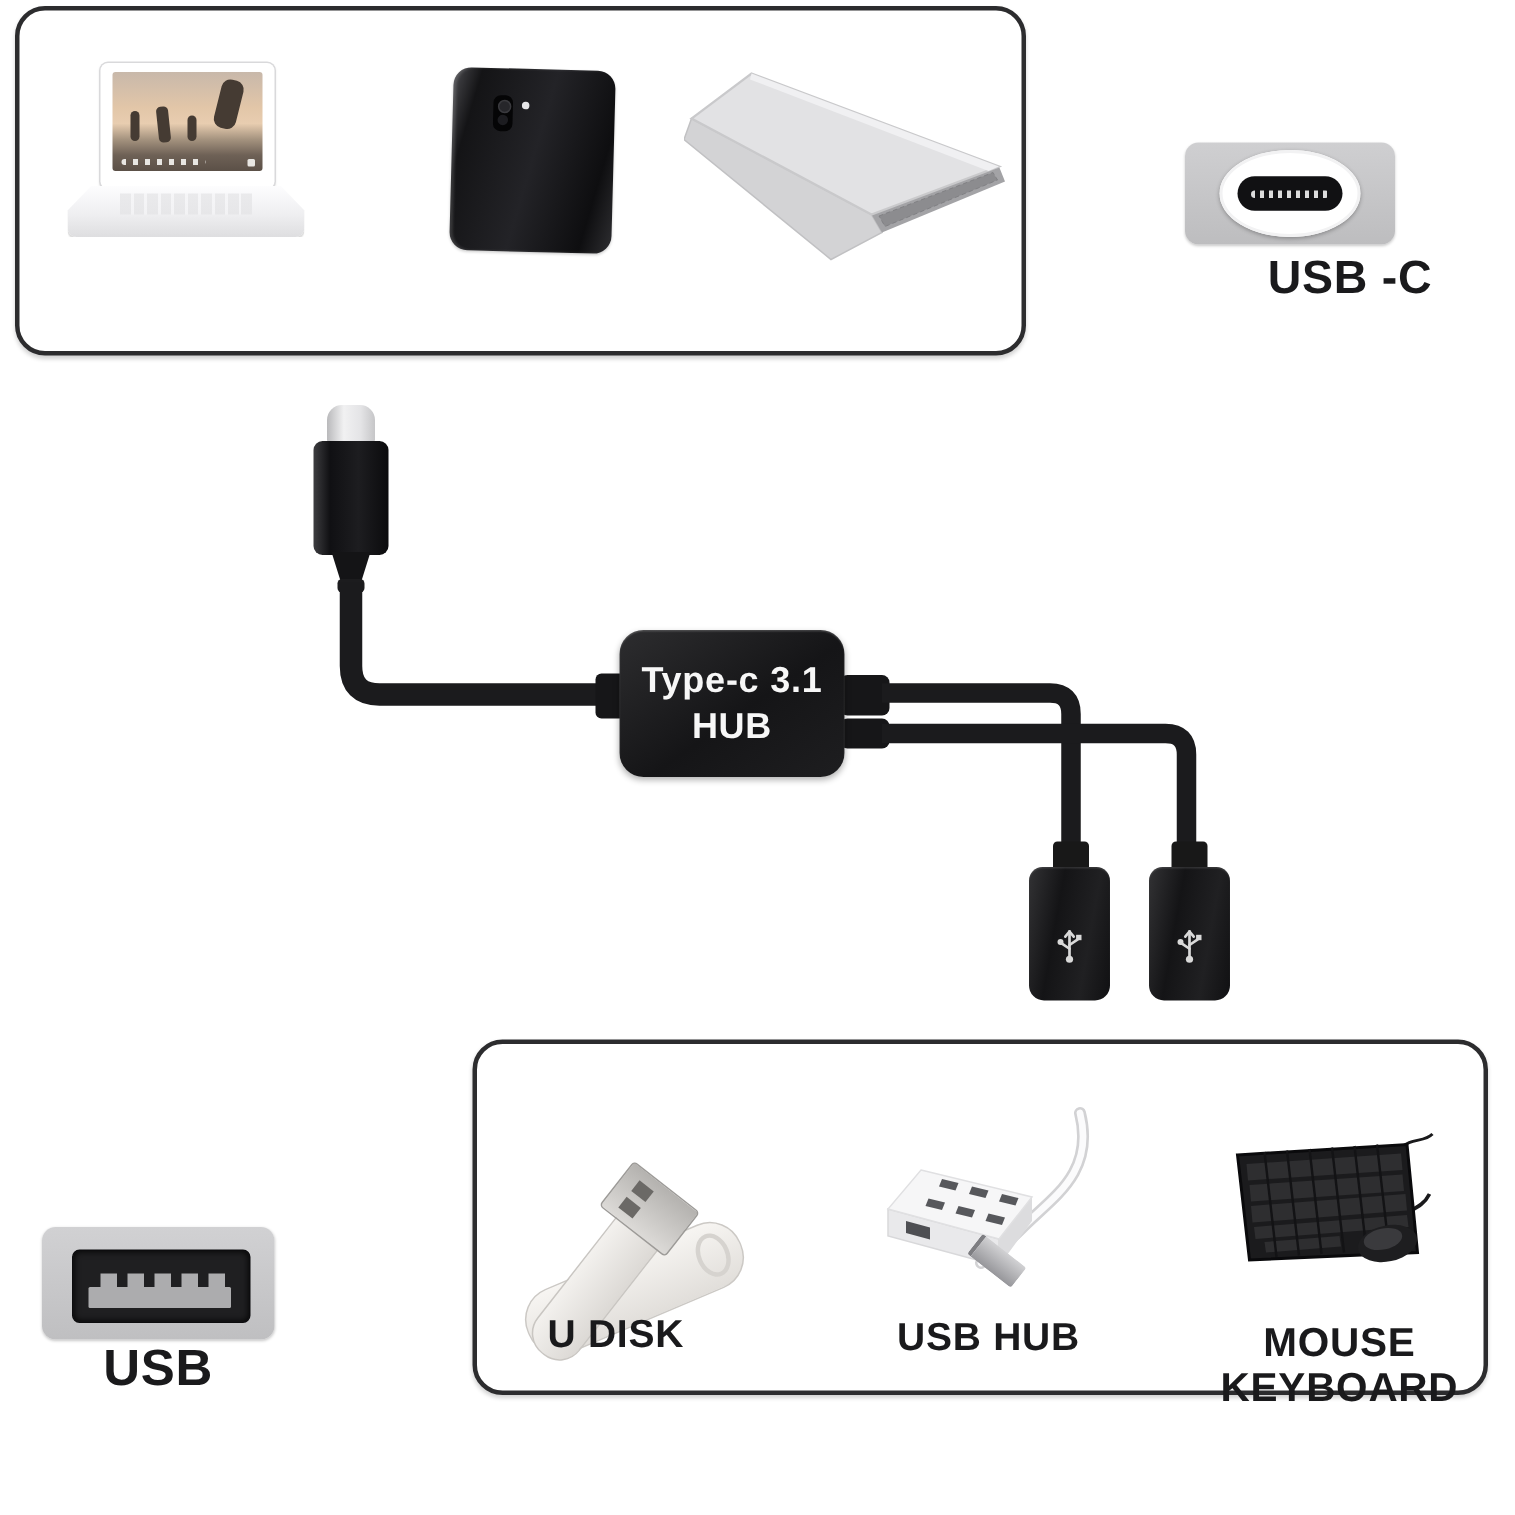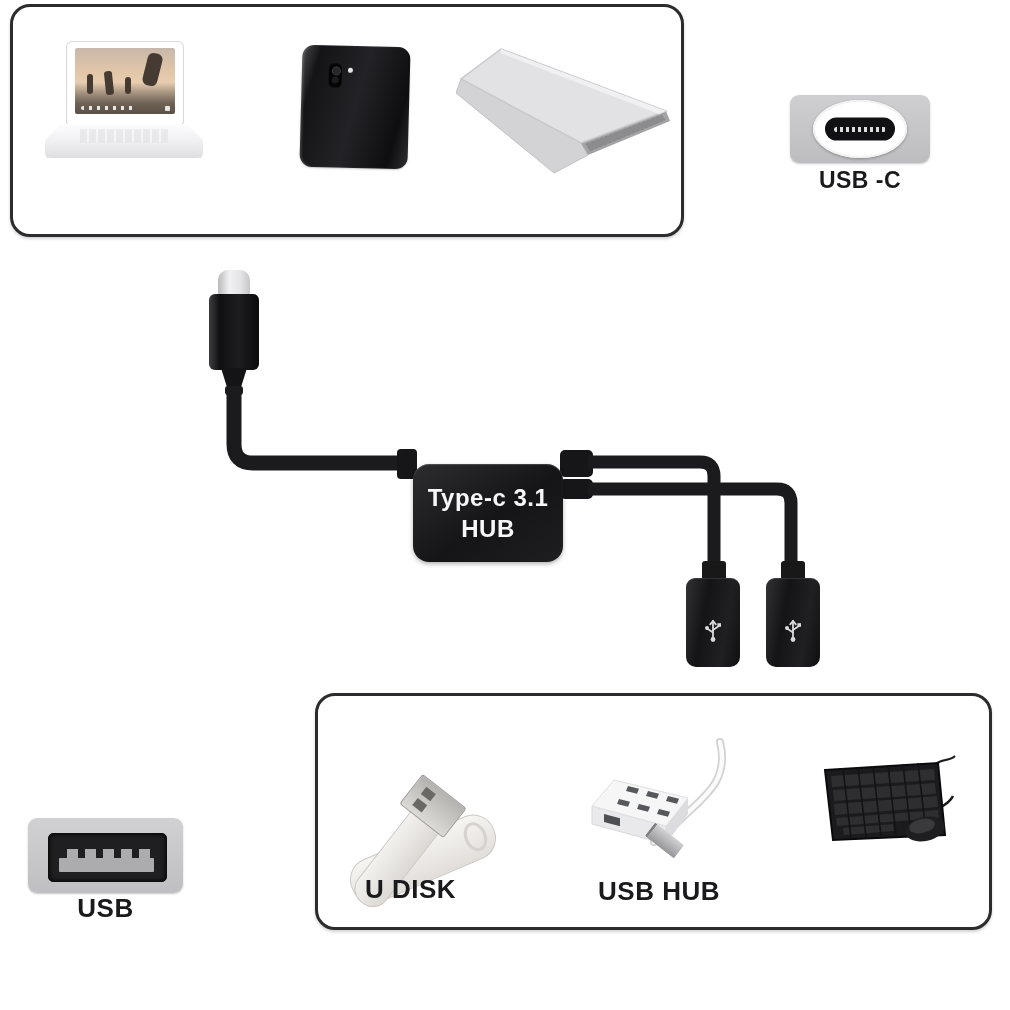--- a/index.html
+++ b/index.html
@@ -47,49 +47,49 @@
   
   #slaptop{left:443px;top:34px;width:218px;height:136px;}
   
   #usbc-plate{left:790px;top:95px;width:140px;height:68px;border-radius:9px;
     background:linear-gradient(180deg,#cfcfd1,#bdbdbf);box-shadow:0 1px 2px rgba(0,0,0,.22);}
   #usbc-oval{left:50%;top:50%;transform:translate(-50%,-50%);width:94px;height:58px;border-radius:50%;
     background:#fff;box-shadow:0 1px 3px rgba(0,0,0,.3),inset 0 0 0 2px #f2f2f3;}
   #usbc-pill{left:50%;top:50%;transform:translate(-50%,-50%);width:70px;height:23px;border-radius:12px;background:#111113;}
   #usbc-pins{left:50%;top:50%;transform:translate(-50%,-50%);width:52px;height:5px;border-radius:3px;
     background:repeating-linear-gradient(90deg,#dcdcdc 0 3px,#111113 3px 6px);}
-  #usbc-label{left:780px;top:169px;width:160px;font-size:23px;}
+  #usbc-label{left:820px;top:169px;width:160px;font-size:31px;}
   
   #usbc-tip{left:218px;top:270px;width:32px;height:27px;border-radius:10px 10px 4px 4px;
     background:linear-gradient(90deg,#b9b9bb 0%,#f1f1f2 35%,#e4e4e6 70%,#c6c6c8 100%);}
   #usbc-housing{left:209px;top:294px;width:50px;height:76px;border-radius:6px;
     background:linear-gradient(90deg,#3d3d40 0%,#101013 22%,#1d1d20 60%,#0b0b0d 100%);}
   #usbc-taper{left:221px;top:368px;width:26px;height:20px;background:#141416;
     clip-path:polygon(0 0,100% 0,76% 100%,24% 100%);}
   #usbc-collar{left:225px;top:386px;width:18px;height:9px;border-radius:3px;background:#1c1c1e;}
   #wires{left:0;top:0;pointer-events:none;}
   #hub-box{left:413px;top:420px;width:150px;height:98px;border-radius:16px;color:#f7f7f7;
     background:linear-gradient(145deg,#2d2d2f 0%,#151517 55%,#1e1e20 100%);
     box-shadow:inset 0 1px 1px rgba(255,255,255,.18),0 2px 4px rgba(0,0,0,.3);
     display:flex;flex-direction:column;align-items:center;justify-content:center;
-    font-weight:bold;font-size:24px;line-height:1.3;letter-spacing:.5px;text-align:center;margin-top:44px;}
+    font-weight:bold;font-size:24px;line-height:1.3;letter-spacing:.5px;text-align:center;}
   .usb-f{position:absolute;width:54px;height:89px;border-radius:9px 9px 10px 10px;
     background:linear-gradient(100deg,#323234 0%,#141416 35%,#202022 70%,#101012 100%);
     box-shadow:inset 0 1px 1px rgba(255,255,255,.12);}
   #usb-f-left{left:686px;top:578px;}
   #usb-f-right{left:766px;top:578px;}
   .trident{position:absolute;left:50%;top:36px;transform:translateX(-50%);}
   
   #usba-plate{left:28px;top:818px;width:155px;height:75px;border-radius:9px;
     background:linear-gradient(180deg,#d1d1d3,#bfbfc1);box-shadow:0 1px 2px rgba(0,0,0,.22);}
   #usba-inner{left:20px;top:15px;width:117px;height:47px;border-radius:5px;background:#1f1f21;
     border:1px solid #0c0c0e;box-shadow:inset 0 0 5px #000;}
   #usba-tongue{left:10px;top:24px;width:95px;height:14px;background:#acacae;border-radius:1px;}
   .pin{position:absolute;top:15px;width:11px;height:10px;background:#acacae;}
-  #usba-label{left:28px;top:895px;width:155px;font-size:26px;}
+  #usba-label{left:28px;top:895px;width:155px;font-size:34px;}
   
   #udisk{left:30px;top:42px;width:155px;height:132px;}
   #ud-body{left:-2px;top:98px;width:152px;height:44px;border-radius:22px;transform:rotate(-23deg);
     background:linear-gradient(180deg,#f7f5f2,#e1deda);border:1px solid #ccc9c5;}
   #ud-hole{position:absolute;right:8px;top:50%;transform:translateY(-50%);width:16px;height:24px;
     border:3px solid #d6d3cf;border-radius:50%;}
   #ud-clip{left:-10px;top:98px;width:122px;height:34px;border-radius:17px;transform:rotate(-52deg);
     background:linear-gradient(180deg,#f3f1ee,#dcd9d5);border:1px solid #c9c6c2;}
   #ud-conn{left:66px;top:40px;width:36px;height:54px;transform:rotate(-52deg);border-radius:3px;
     background:linear-gradient(90deg,#dcdad7,#b4b2af);border:1px solid #9d9b98;}
@@ -266,15 +266,19 @@
           <line x1="90" y1="10" x2="98" y2="80"></line>
             <line x1="105" y1="9" x2="113" y2="79"></line>
         </g>
         <ellipse cx="112" cy="75" rx="20" ry="12" transform="rotate(-12 112 75)" fill="#1e1e20"></ellipse>
         <ellipse cx="109" cy="72" rx="13" ry="7" transform="rotate(-12 109 72)" fill="#3a3a3d"></ellipse>
       </svg>
     </div>
 
     <div class="cap" style="left:256px;top:182px;width:170px;font-size:26px;">USB HUB</div>
     <div class="cap" style="left:10px;top:180px;width:165px;font-size:26px;">U DISK</div>
+    <div class="cap" style="left:480px;top:184px;width:190px;font-size:27px;line-height:1.12;">
+      <div>MOUSE</div>
+      <div>KEYBOARD</div>
+    </div>
   </div>
 
 </div>
 
 </body></html>

